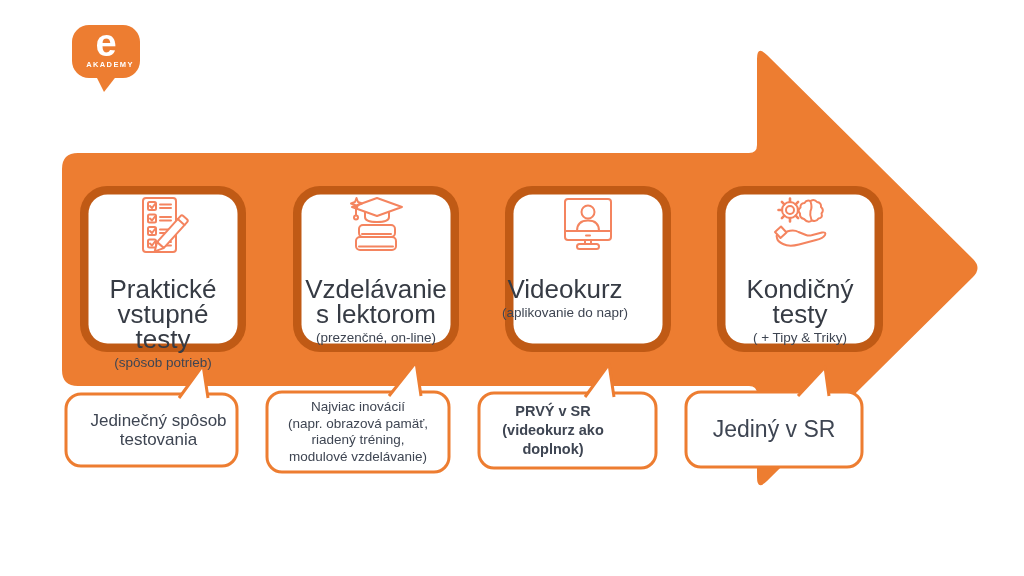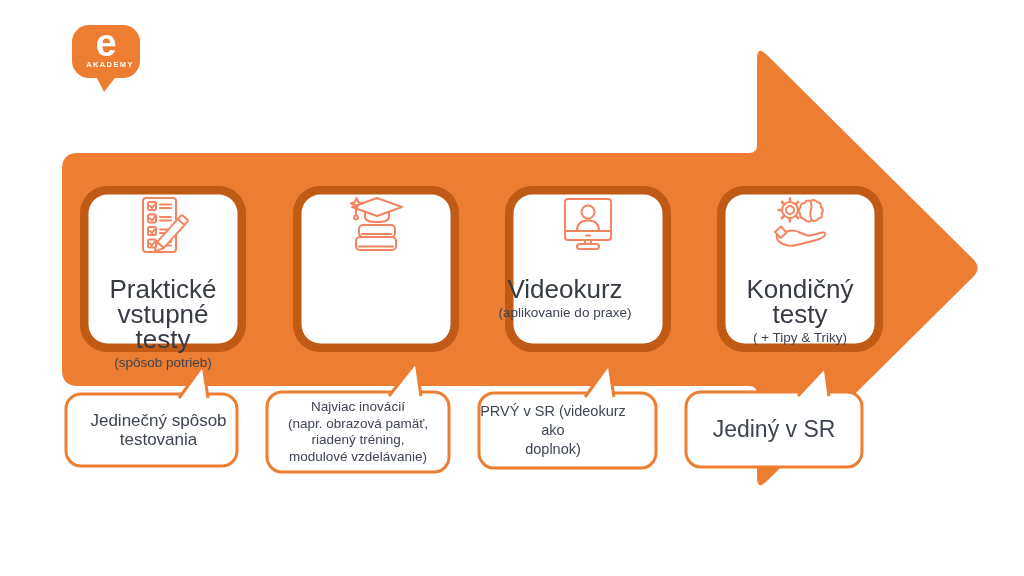--- a/index.html
+++ b/index.html
@@ -25,21 +25,21 @@
   }
   .card-subtitle{
     margin-top:3px;font-size:13.5px;line-height:16px;color:#3e4552;
   }
   .note{
     display:flex;align-items:center;justify-content:center;text-align:center;color:#3e4552;
   }
   .note span{white-space:pre-line;display:block;}
   .note-1{left:66px;top:394px;width:143px;height:72px;font-size:17px;line-height:19px;margin-left:21px;}
   .note-2{left:267px;top:392px;width:182px;height:80px;font-size:13.5px;line-height:16.5px;}
-  .note-3{left:479px;top:393px;width:148px;height:75px;font-size:14.5px;line-height:19px;}
+  .note-3{left:479px;top:393px;width:148px;height:75px;font-size:14.5px;line-height:19px;font-weight:bold;}
   .note-4{left:686px;top:392px;width:176px;height:75px;font-size:23px;line-height:21px;}
 </style>
 </head>
 <body>
 
 <div class="stage">
 
   <svg width="1024" height="576" viewBox="0 0 1024 576">
 
     <path fill="#ED7D31" d="M78 153 L749 153 Q757 153 757 145 L757 59 Q757 45 767 55 L973 259 Q982 268 973 277
@@ -143,23 +143,28 @@
   </svg>
 
   <div class="abs logo-e">e</div>
   <div class="abs logo-brand">AKADEMY</div>
 
   <div class="abs card-text" style="left:88px">
     <div class="card-title">Praktické
 vstupné testy</div>
     <div class="card-subtitle">(spôsob potrieb)</div>
   </div>
+  <div class="abs card-text" style="left:301px">
+    <div class="card-title">Vzdelávanie
+s lektorom</div>
+    <div class="card-subtitle">(prezenčné, on-line)</div>
+  </div>
   <div class="abs card-text" style="left:490px">
     <div class="card-title">Videokurz</div>
-    <div class="card-subtitle">(aplikovanie do praxe)</div>
+    <div class="card-subtitle">(aplikovanie do napr)</div>
   </div>
   <div class="abs card-text" style="left:725px">
     <div class="card-title">Kondičný testy</div>
     <div class="card-subtitle">( + Tipy &amp; Triky)</div>
   </div>
 
   <div class="abs note note-1">
     <span>Jedinečný spôsob
 testovania</span>
   </div>

